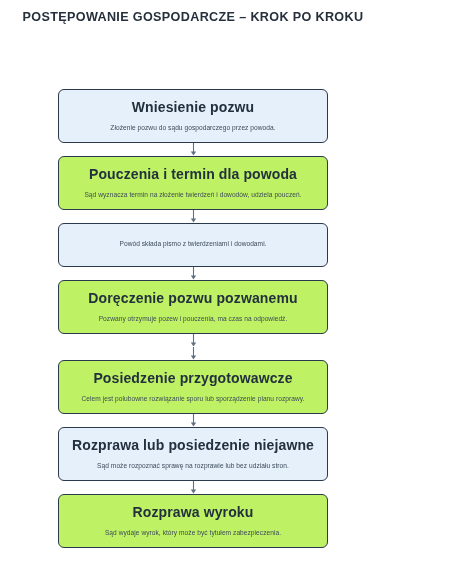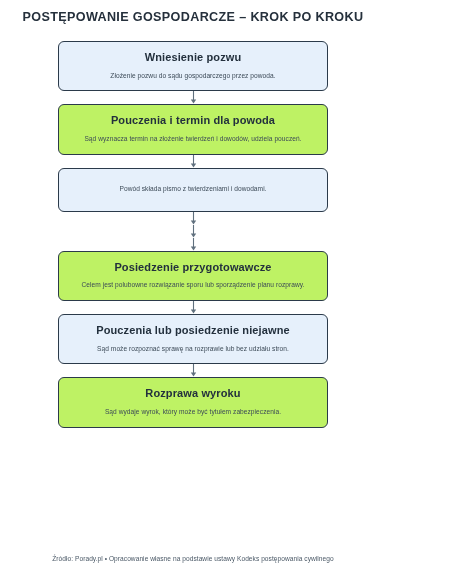--- a/index.html
+++ b/index.html
@@ -15,20 +15,21 @@
     overflow: hidden;
   }
 
   .page {
     position: relative;
     width: 386px;
     height: 572px;
     box-sizing: border-box;
     display: flex;
     flex-direction: column;
+    gap: 48px;
   }
 
   
   .title-bar {
     padding: 10px 20px 0 20px;
     text-align: center;
   }
   .title {
     font-size: 12.6px;
     font-weight: bold;
@@ -57,21 +58,21 @@
     text-align: center;
     min-height: 44px;
     display: flex;
     flex-direction: column;
     justify-content: center;
   }
   .step.tone-light { background: #e6f0fb; }
   .step.tone-dark  { background: #bef264; }
 
   .step-title {
-    font-size: 11px;
+    font-size: 14px;
     font-weight: bold;
     color: #23303d;
     line-height: 1.25;
     letter-spacing: 0.12px;
     margin-bottom: 7px;
   }
   .step-desc {
     font-size: 6.6px;
     font-weight: normal;
     color: #3c4a57;
@@ -135,20 +136,24 @@
       </div>
       <div class="step tone-light">
         <div class="step-desc">Powód składa pismo z twierdzeniami i dowodami.</div>
       </div>
       <div class="connector">
         <svg width="9" height="13" viewBox="0 0 9 13" aria-hidden="true">
           <line x1="4.5" y1="0" x2="4.5" y2="9.2" stroke="#60707e" stroke-width="1.1"></line>
           <path d="M4.5 12.4 L1.8 8.6 L7.2 8.6 Z" fill="#60707e"></path>
         </svg>
       </div>
+      <div class="step tone-dark">
+        <div class="step-title">Doręczenie pozwu pozwanemu</div>
+        <div class="step-desc">Pozwany otrzymuje pozew i pouczenia, ma czas na odpowiedź.</div>
+      </div>
       <div class="connector">
         <svg width="9" height="13" viewBox="0 0 9 13" aria-hidden="true">
           <line x1="4.5" y1="0" x2="4.5" y2="9.2" stroke="#60707e" stroke-width="1.1"></line>
           <path d="M4.5 12.4 L1.8 8.6 L7.2 8.6 Z" fill="#60707e"></path>
         </svg>
       </div>
       <div class="connector">
         <svg width="9" height="13" viewBox="0 0 9 13" aria-hidden="true">
           <line x1="4.5" y1="0" x2="4.5" y2="9.2" stroke="#60707e" stroke-width="1.1"></line>
           <path d="M4.5 12.4 L1.8 8.6 L7.2 8.6 Z" fill="#60707e"></path>
@@ -158,21 +163,21 @@
         <div class="step-title">Posiedzenie przygotowawcze</div>
         <div class="step-desc">Celem jest polubowne rozwiązanie sporu lub sporządzenie planu rozprawy.</div>
       </div>
       <div class="connector">
         <svg width="9" height="13" viewBox="0 0 9 13" aria-hidden="true">
           <line x1="4.5" y1="0" x2="4.5" y2="9.2" stroke="#60707e" stroke-width="1.1"></line>
           <path d="M4.5 12.4 L1.8 8.6 L7.2 8.6 Z" fill="#60707e"></path>
         </svg>
       </div>
       <div class="step tone-light">
-        <div class="step-title">Pouczenia lub posiedzenie niejawne</div>
+        <div class="step-title">Rozprawa lub posiedzenie niejawne</div>
         <div class="step-desc">Sąd może rozpoznać sprawę na rozprawie lub bez udziału stron.</div>
       </div>
       <div class="connector">
         <svg width="9" height="13" viewBox="0 0 9 13" aria-hidden="true">
           <line x1="4.5" y1="0" x2="4.5" y2="9.2" stroke="#60707e" stroke-width="1.1"></line>
           <path d="M4.5 12.4 L1.8 8.6 L7.2 8.6 Z" fill="#60707e"></path>
         </svg>
       </div>
       <div class="step tone-dark">
         <div class="step-title">Rozprawa wyroku</div>

